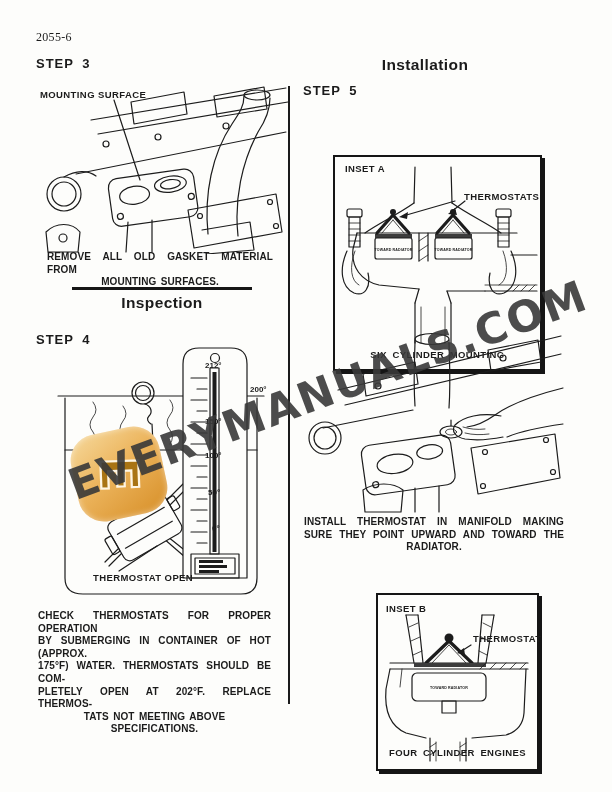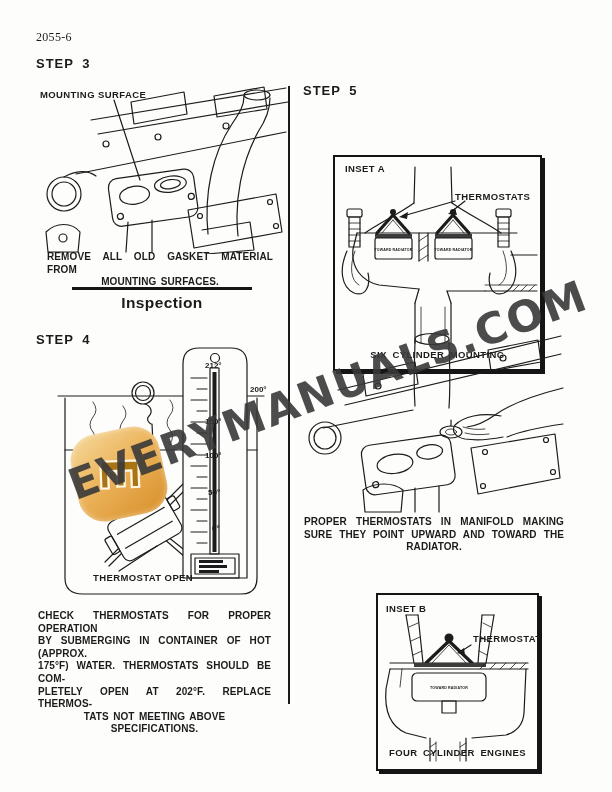--- a/index.html
+++ b/index.html
@@ -191,20 +191,21 @@
   <div class="abs caption lines" style="left:38px; top:610px; width:233px;">
       <div class="jline">CHECK THERMOSTATS FOR PROPER OPERATION</div>
       <div class="jline">BY SUBMERGING IN CONTAINER OF HOT (APPROX.</div>
       <div class="jline">175°F) WATER. THERMOSTATS SHOULD BE COM-</div>
       <div class="jline">PLETELY OPEN AT 202°F. REPLACE THERMOS-</div>
       <div class="jline last">TATS NOT MEETING ABOVE SPECIFICATIONS.</div>
     </div>
 
   <div class="abs divider" style="left:288px; top:86px; width:1.5px; height:618px;"></div>
 
+  <div class="abs section-heading" style="left:330px; top:56px; width:190px;">Installation</div>
 
   <div class="abs step-heading" style="left:303px; top:83px;">STEP 5</div>
 
   <div class="abs inset-box" style="left:333px; top:107px; width:205px; height:212px;margin-top:48px;">
     <svg class="art" style="position:absolute; left:0; top:0;" width="205" height="212" viewBox="0 0 205 212">
 
       <line x1="80" y1="10" x2="79" y2="46"></line>
       <line x1="116" y1="10" x2="117" y2="46"></line>
       <path d="M 79,46 C 62,58 44,66 30,76"></path>
       <path d="M 117,46 C 134,58 152,66 166,76"></path>
@@ -264,21 +265,21 @@
       <line x1="116" y1="146" x2="116" y2="186"></line>
       <line x1="86" y1="150" x2="86" y2="186" class="thin"></line>
       <line x1="110" y1="150" x2="110" y2="186" class="thin"></line>
 
       <line x1="120" y1="44" x2="68" y2="59"></line>
       <polygon points="64,60 73,55 72,62" class="fill"></polygon>
       <line x1="130" y1="44" x2="116" y2="55"></line>
       <polygon points="113,57 120,51 122,58" class="fill"></polygon>
     </svg>
     <div class="callout" style="position:absolute; left:10px; top:6px;">INSET A</div>
-    <div class="callout" style="position:absolute; left:120px; top:34px;">THERMOSTATS</div>
+    <div class="callout" style="position:absolute; left:129px; top:34px;">THERMOSTATS</div>
     <div class="inset-caption" style="position:absolute; top:192px;">SIX CYLINDER MOUNTING</div>
   </div>
 
   <svg class="abs art" style="left:303px; top:328px;" width="262" height="186" viewBox="0 0 262 186">
     <line x1="35" y1="62" x2="258" y2="8"></line>
     <line x1="42" y1="77" x2="258" y2="26"></line>
     <line x1="20" y1="100" x2="110" y2="82"></line>
     <polygon points="60,46 112,34 115,56 63,68"></polygon>
     <polygon points="185,22 235,12 238,34 188,43"></polygon>
     <circle cx="75" cy="58" r="3"></circle>
@@ -312,21 +313,21 @@
     <circle cx="182" cy="124" r="2.5"></circle>
     <circle cx="243" cy="112" r="2.5"></circle>
     <circle cx="250" cy="144" r="2.5"></circle>
     <circle cx="180" cy="158" r="2.5"></circle>
 
     <path d="M 60,162 C 72,154 90,154 100,162 L 98,184 L 62,184 Z"></path>
     <path d="M 112,160 L 112,184 M 136,158 L 136,184"></path>
   </svg>
 
   <div class="abs caption lines" style="left:304px; top:516px; width:260px;">
-      <div class="jline">PROPER THERMOSTATS IN MANIFOLD MAKING</div>
+      <div class="jline">INSTALL THERMOSTAT IN MANIFOLD MAKING</div>
       <div class="jline">SURE THEY POINT UPWARD AND TOWARD THE</div>
       <div class="jline last">RADIATOR.</div>
     </div>
 
   <div class="abs inset-box" style="left:376px; top:566px; width:159px; height:174px;margin-top:27px;">
     <svg class="art" style="position:absolute; left:0; top:0;" width="159" height="174" viewBox="0 0 159 174">
 
       <line x1="28" y1="20" x2="36" y2="68"></line>
       <line x1="40" y1="20" x2="45" y2="68"></line>
       <line x1="28" y1="20" x2="40" y2="20"></line>

